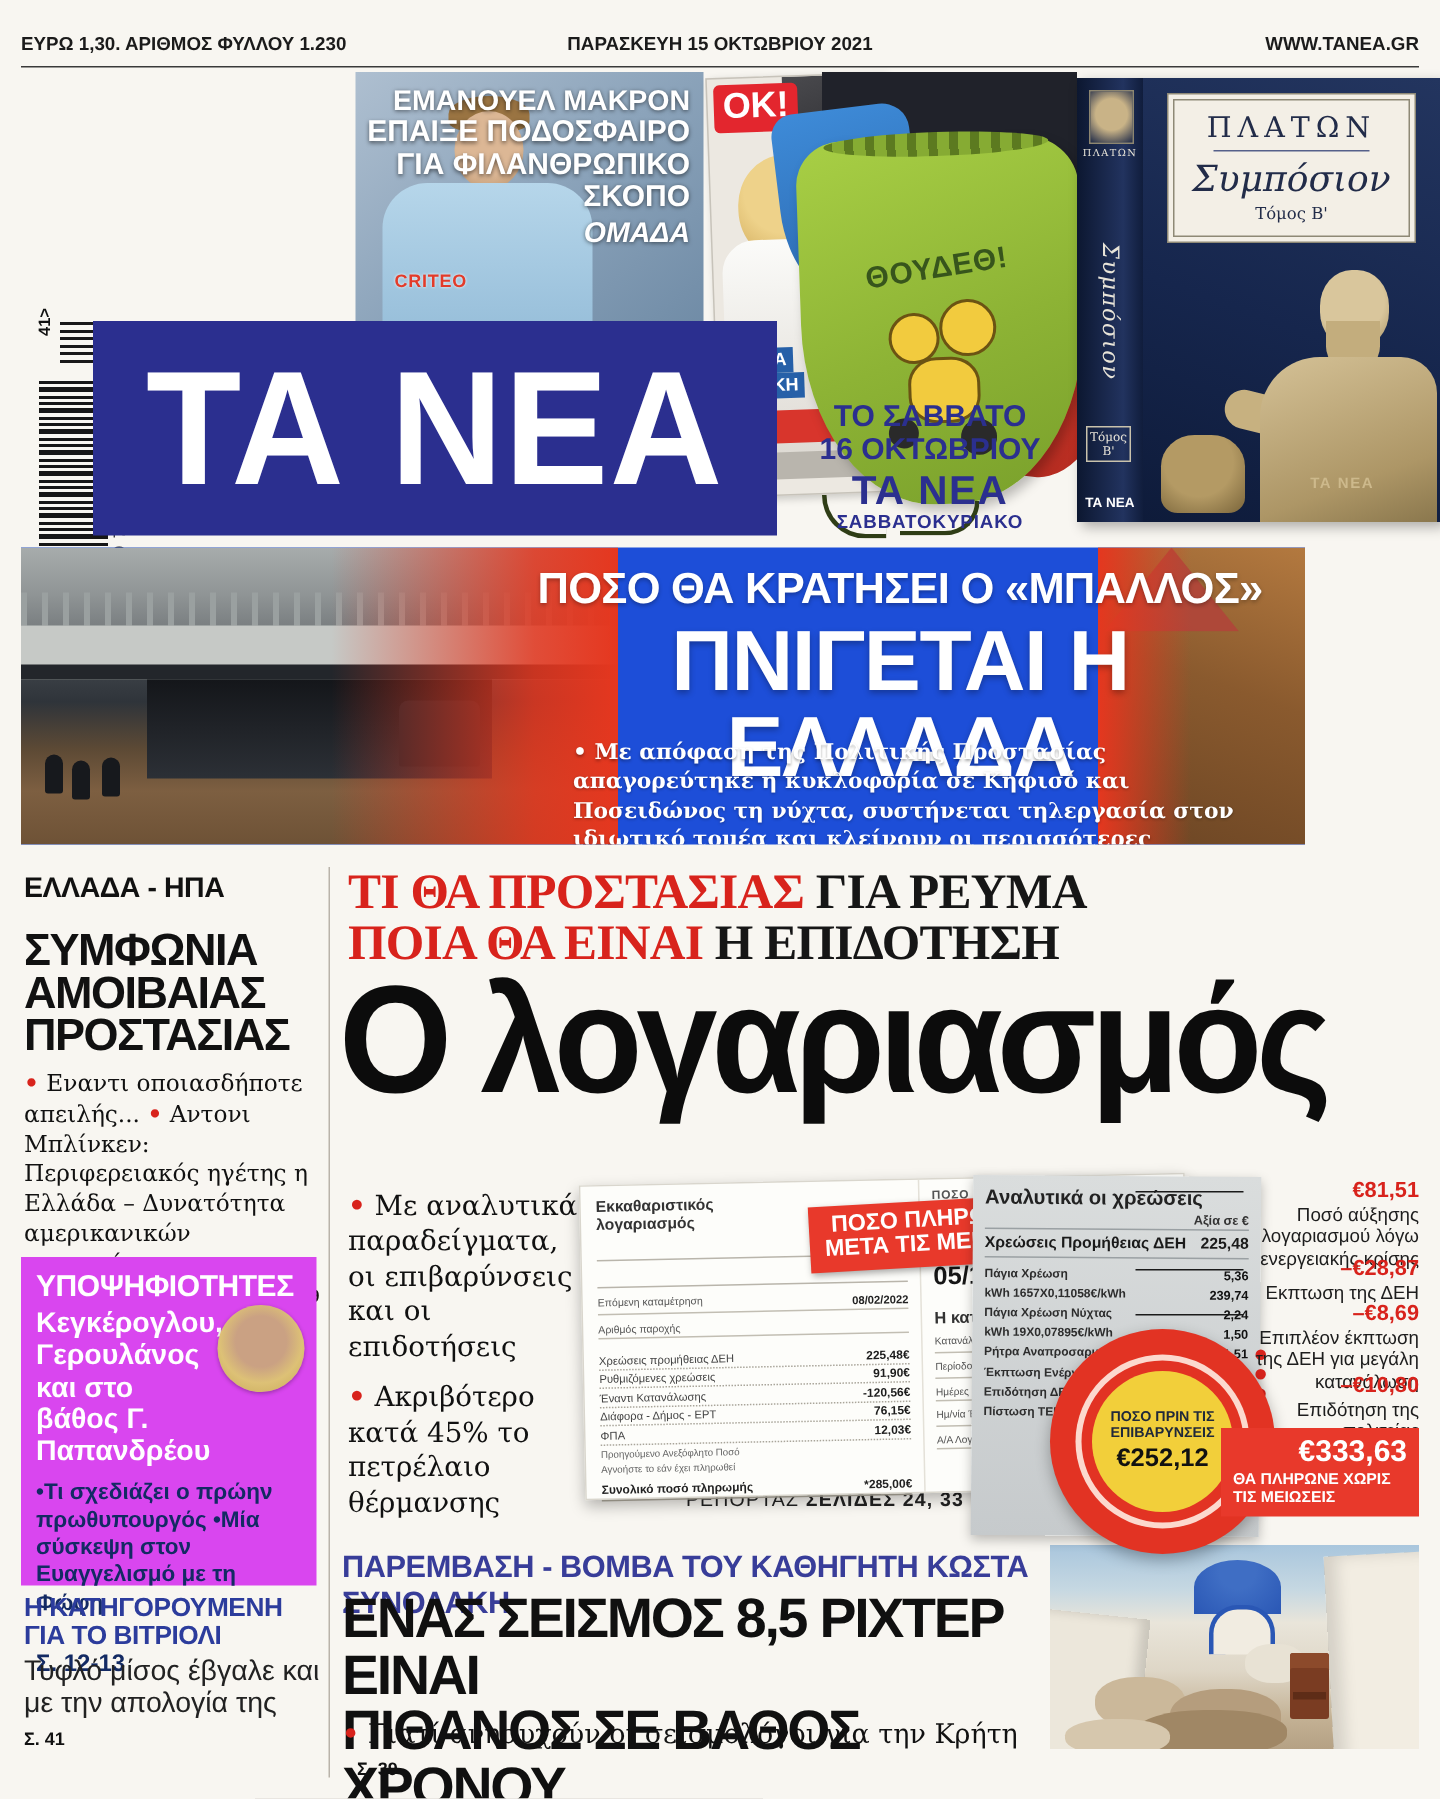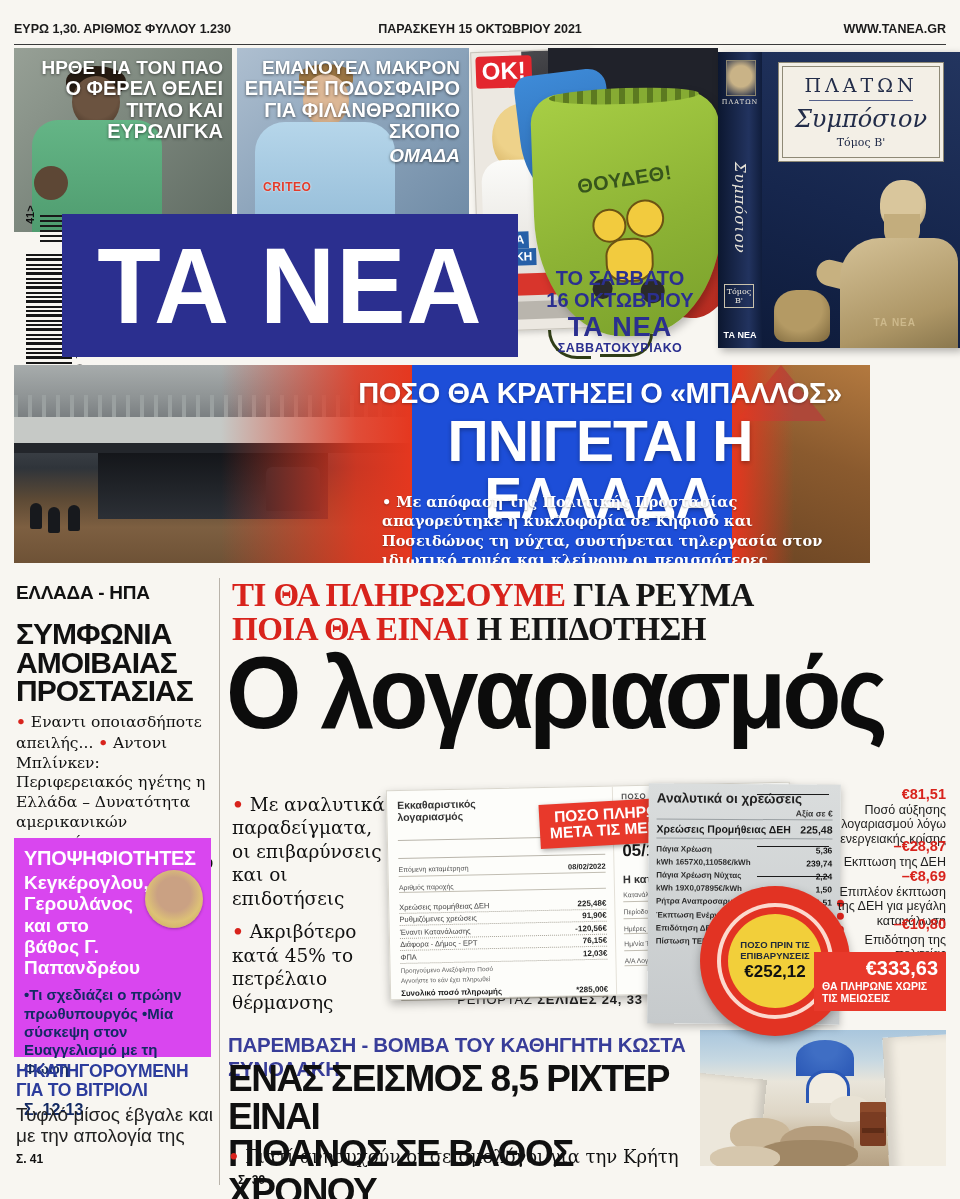--- a/index.html
+++ b/index.html
@@ -239,30 +239,20 @@
 
 <div id="page">
 
   <div class="abs topbar">
     <span class="tb-l">ΕΥΡΩ 1,30. ΑΡΙΘΜΟΣ ΦΥΛΛΟΥ 1.230</span>
     <span class="tb-c">ΠΑΡΑΣΚΕΥΗ 15 ΟΚΤΩΒΡΙΟΥ 2021</span>
     <span class="tb-r">WWW.TANEA.GR</span>
   </div>
   <div class="abs topbar-rule"></div>
 
-  <div class="abs teaser" id="teaser1">
-    <div class="abs p1-hair"></div>
-    <div class="abs fig-head p1-head"></div>
-    <div class="abs p1-body"></div>
-    <div class="abs p1-fist"></div>
-    <div class="teaser-text">
-      <span class="teaser-light txt">ΗΡΘΕ ΓΙΑ ΤΟΝ ΠΑΟ</span>
-      <span class="teaser-bold txt">Ο ΦΕΡΕΛ ΘΕΛΕΙ ΤΙΤΛΟ ΚΑΙ ΕΥΡΩΛΙΓΚΑ</span>
-    </div>
-  </div>
   <div class="abs teaser" id="teaser2">
     <div class="abs p2-hair"></div>
     <div class="abs fig-head p2-head"></div>
     <div class="abs p2-body"></div>
     <div class="abs p2-sponsor">CRITEO</div>
     <div class="teaser-text">
       <span class="teaser-light txt">ΕΜΑΝΟΥΕΛ ΜΑΚΡΟΝ</span>
       <span class="teaser-bold txt">ΕΠΑΙΞΕ ΠΟΔΟΣΦΑΙΡΟ ΓΙΑ ΦΙΛΑΝΘΡΩΠΙΚΟ ΣΚΟΠΟ</span>
       <span class="teaser-tag">ΟΜΑΔΑ</span>
     </div>
@@ -370,21 +360,21 @@
     <div class="pasok-avatar"></div>
     <div class="pasok-bullets">•Τι σχεδιάζει ο πρώην πρωθυπουργός •Μία σύσκεψη στον Ευαγγελισμό με τη Φώφη</div>
     <div class="pasok-ref">Σ. 12-13</div>
   </div>
 
   <div class="abs vitriol-head">Η ΚΑΤΗΓΟΡΟΥΜΕΝΗ ΓΙΑ ΤΟ ΒΙΤΡΙΟΛΙ</div>
   <div class="abs vitriol-body">Τυφλό μίσος έβγαλε και με την απολογία της</div>
   <div class="abs vitriol-ref pageref">Σ. 41</div>
 
   <div class="abs main-kickers">
-    <div><span class="kr">ΤΙ ΘΑ ΠΛΗΡΩΣΟΥΜΕ</span><span class="kb"> ΓΙΑ ΡΕΥΜΑ</span></div>
+    <div><span class="kr">ΤΙ ΘΑ ΠΡΟΣΤΑΣΙΑΣ</span><span class="kb"> ΓΙΑ ΡΕΥΜΑ</span></div>
     <div><span class="kr">ΠΟΙΑ ΘΑ ΕΙΝΑΙ</span><span class="kb"> Η ΕΠΙΔΟΤΗΣΗ</span></div>
   </div>
   <div class="abs main-headline">Ο λογαριασμός</div>
 
   <div class="abs main-bullets">
     <p><span class="rdot">•</span><span> Με αναλυτικά παραδείγματα, οι επιβαρύνσεις και οι επιδοτήσεις</span></p>
     <p><span class="rdot">•</span><span> Ακριβότερο κατά 45% το πετρέλαιο θέρμανσης</span></p>
   </div>
 
   <div class="abs bill">

